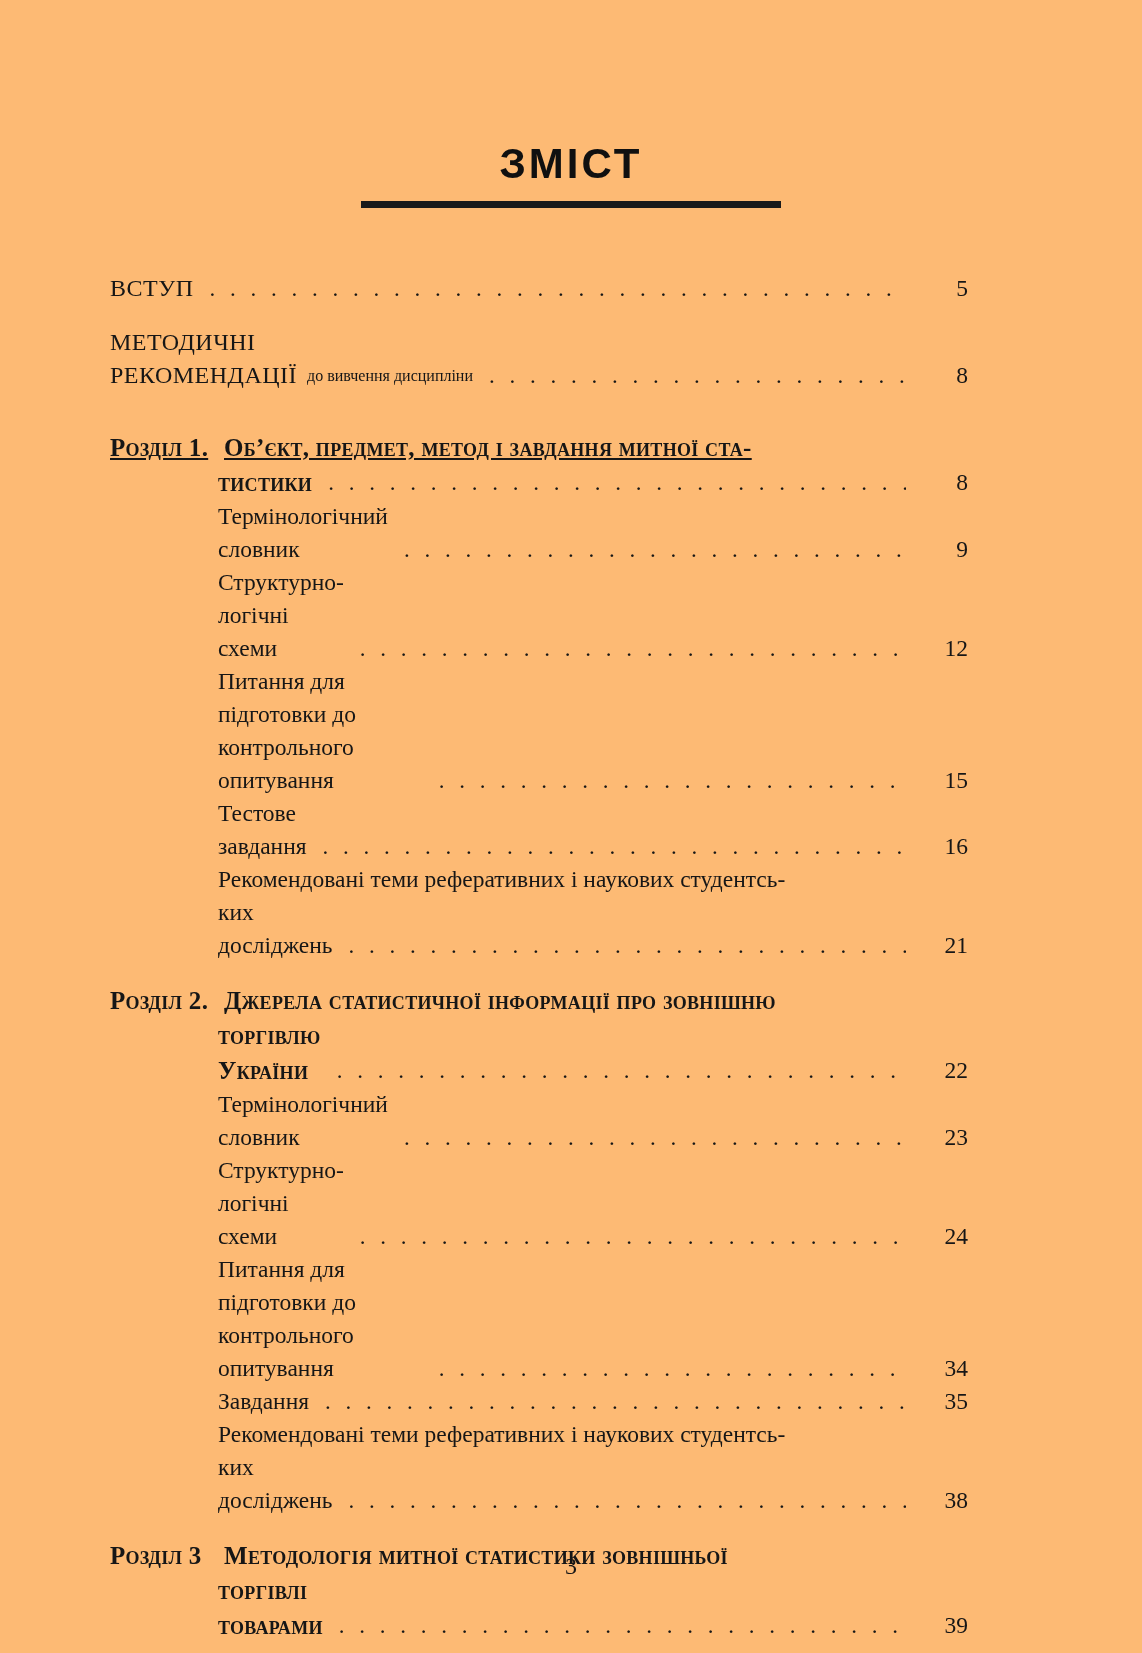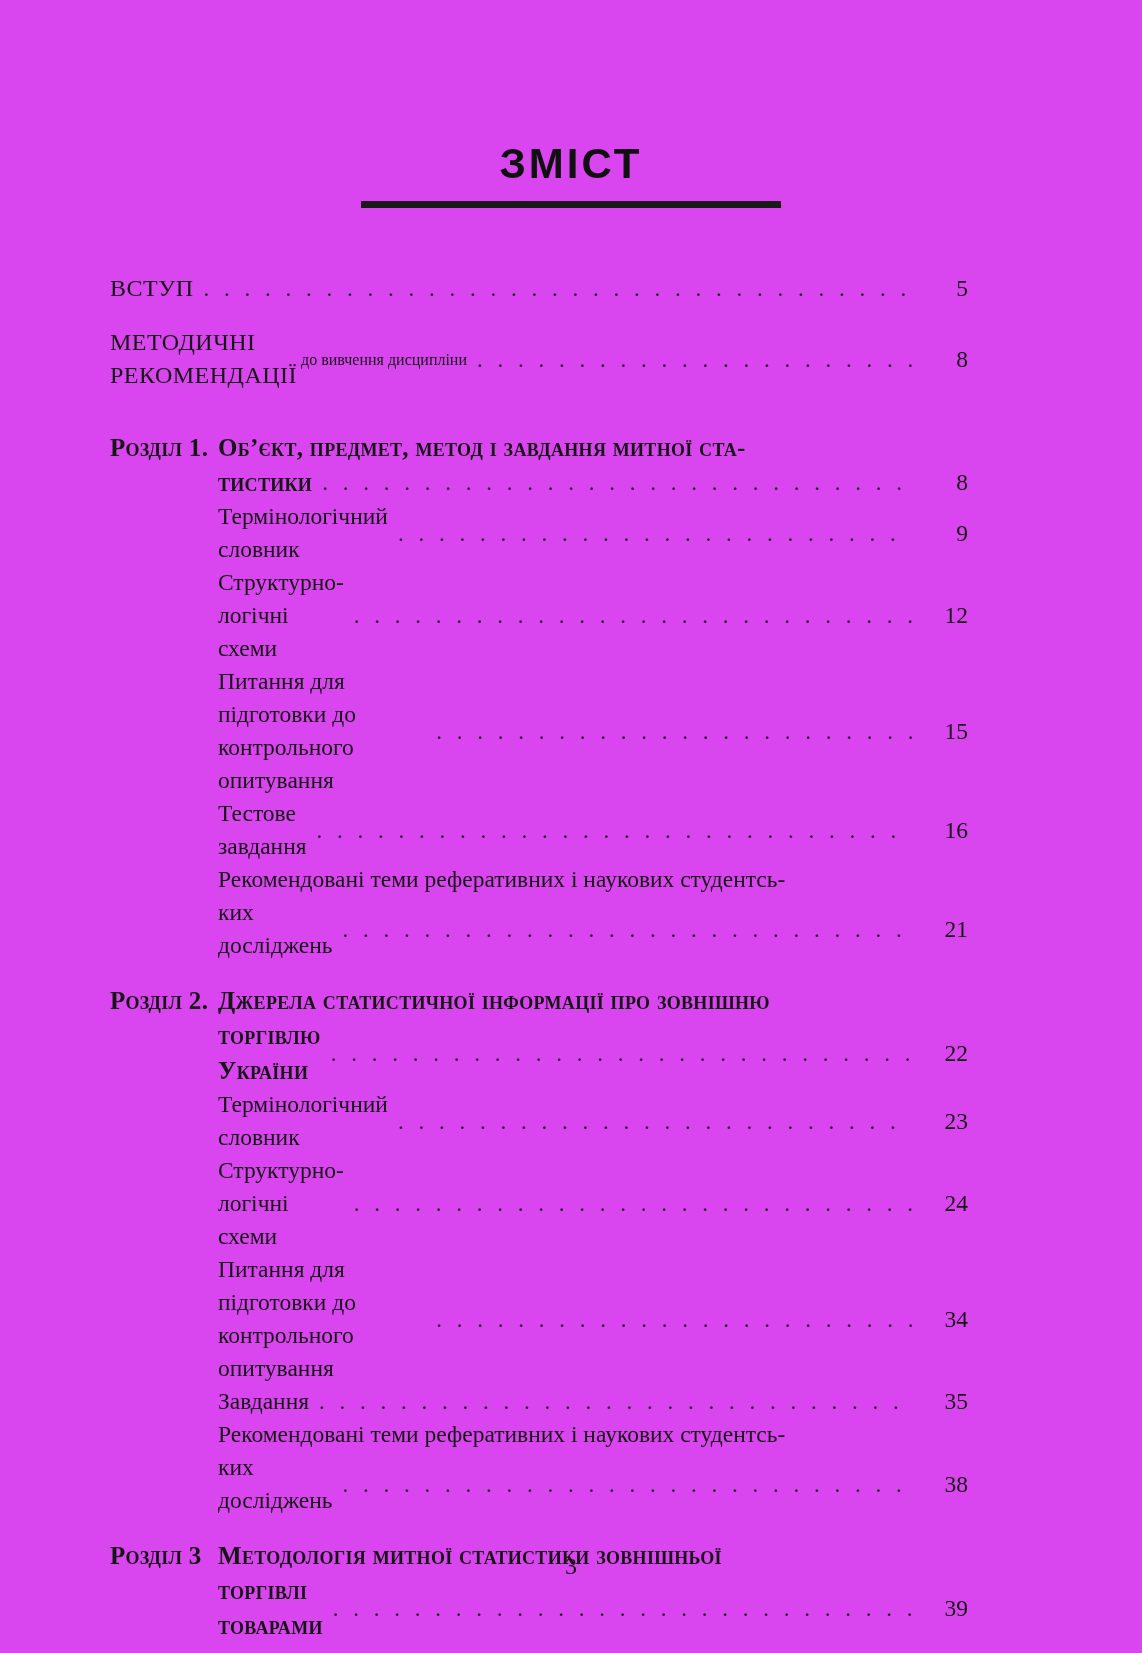--- a/index.html
+++ b/index.html
@@ -4,21 +4,21 @@
 <style>
   html, body {
     margin: 0;
     padding: 0;
     background: #ffffff;
   }
   .page {
     position: relative;
     width: 1142px;
     height: 1653px;
-    background: #d946ef;
+    background: #fdba74;
     color: #161616;
     font-family: "Liberation Serif", serif;
     overflow: hidden;
   }
   .title {
     margin: 0;
     padding-top: 140px;
     text-align: center;
     font-family: "Liberation Sans", sans-serif;
     font-weight: 800;
@@ -32,23 +32,24 @@
     margin: 13px auto 0 auto;
     background: #1a1a1a;
   }
   .toc {
     margin-top: 64px;
     padding-left: 110px;
     padding-right: 174px;
   }
   .row {
     display: flex;
-    align-items: center;
+    align-items: flex-end;
     line-height: 33px;
     font-size: 23.5px;
+    gap: 6px;
   }
   
   .row.caps .text {
     font-size: 24px;
     letter-spacing: 0.5px;
   }
   .row.caps + .row.caps {
     margin-top: 21px;
   }
   .row.caps .rest {
@@ -61,20 +62,21 @@
     font-variant: small-caps;
     font-size: 25px;
     line-height: 35px;
     letter-spacing: 0.3px;
   }
   .row.chapter {
     margin-top: 21px;
   }
   .row.caps + .row.chapter {
     margin-top: 38px;
+    text-decoration: underline;
   }
   .row.chapter .prefix {
     flex: 0 0 108px;
   }
   .row.cont, .row.sub {
     padding-left: 108px;
   }
   .row.cont + .row.sub {
   }
   

